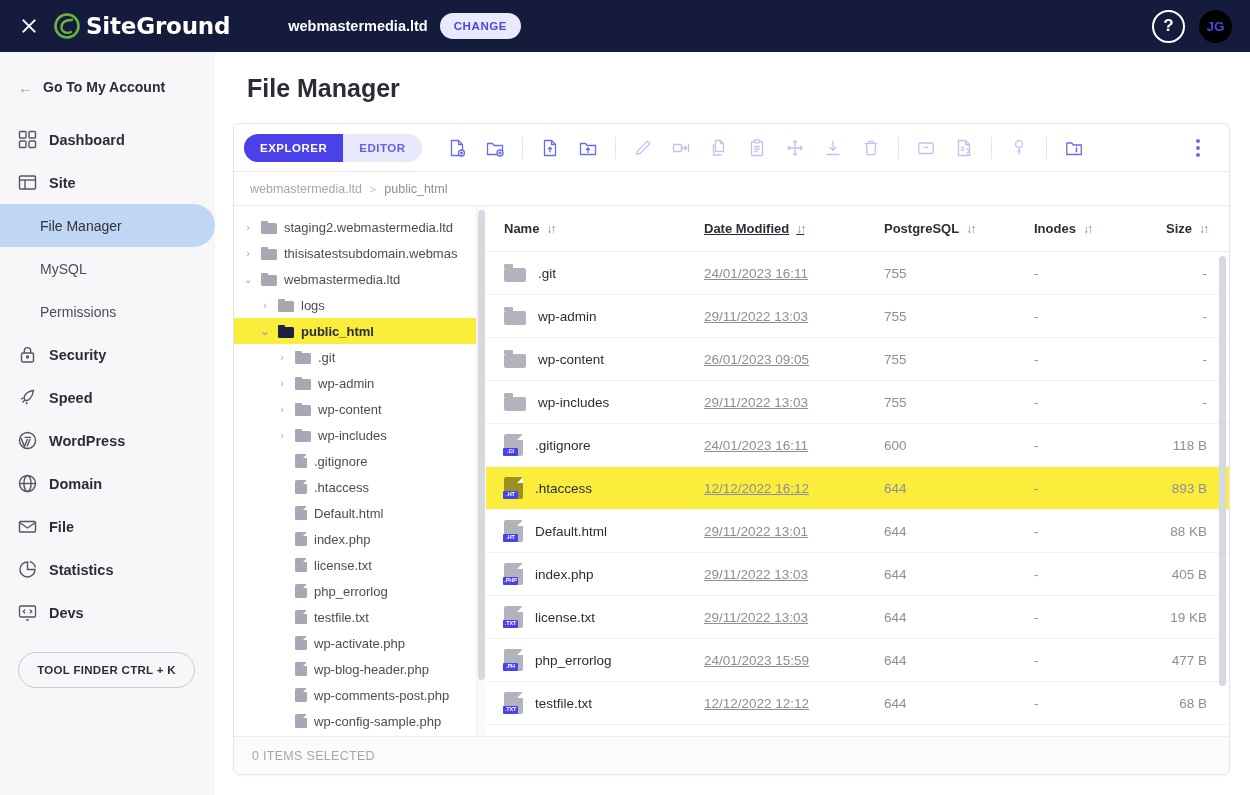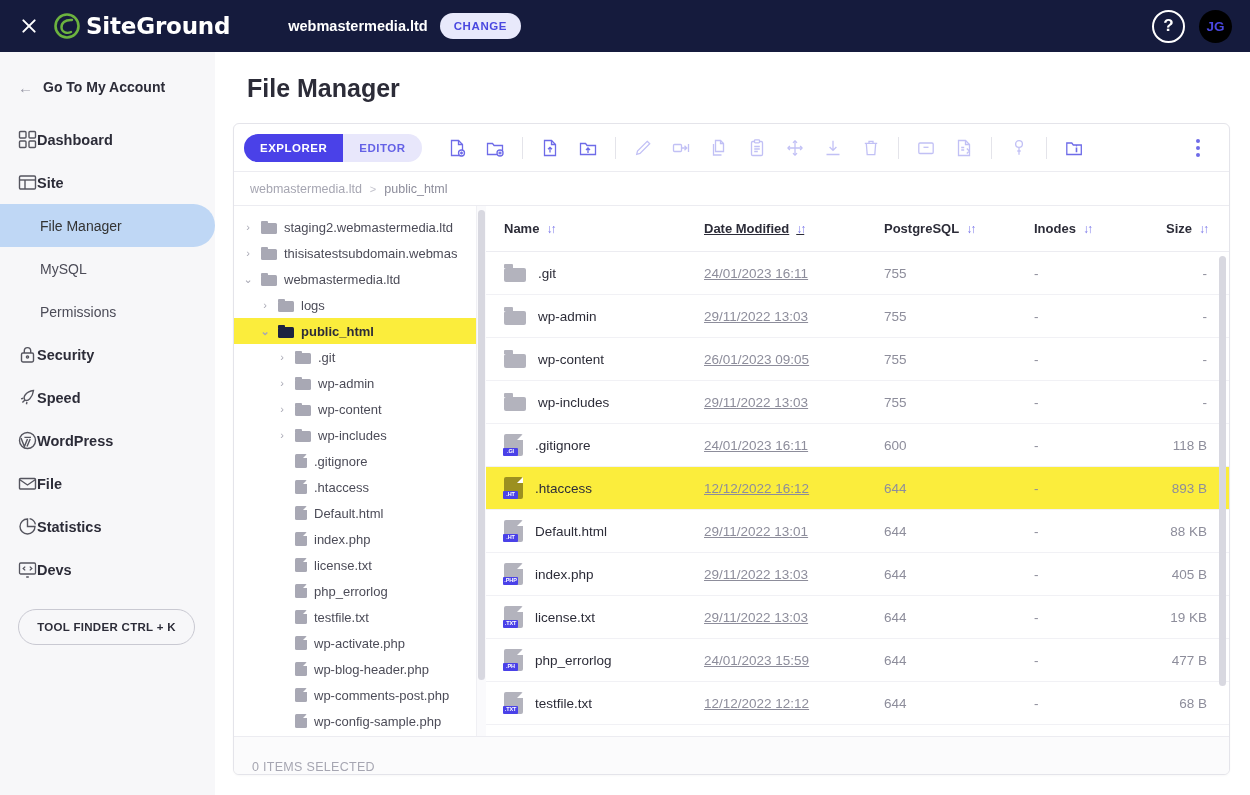--- a/index.html
+++ b/index.html
@@ -60,21 +60,21 @@
     padding-top: 18px; position: relative; overflow: hidden;
   }
   .go-back {
     display: flex; align-items: center; gap: 10px;
     padding: 0 0 0 18px; height: 34px; cursor: pointer;
   }
   .go-back .arrow { color: #9a9aa8; font-size: 15px; line-height: 1; }
   .go-back .lbl { font-size: 14px; font-weight: 700; color: #2c2c38; }
   .nav-group { margin-top: 14px; }
   .nav-item {
-    display: flex; align-items: center; 
+    display: flex; align-items: center; gap: 12px;
     height: 43px; padding-left: 18px; cursor: pointer;
     font-size: 14.5px; font-weight: 700; color: #2c2c38;
   }
   .nav-icon { width: 19px; height: 19px; flex: 0 0 19px; color: #55555f; }
   .nav-icon svg { display: block; width: 19px; height: 19px; }
   .subitem {
     height: 43px; display: flex; align-items: center;
     padding-left: 40px; font-size: 14px; color: #4c4c58; cursor: pointer;
     font-weight: 400; border-radius: 0 22px 22px 0; margin-right: 0;
   }
@@ -228,21 +228,21 @@
     line-height: 7px; height: 8px; text-align: center; border-radius: 1px;
     overflow: hidden; letter-spacing: -0.1px;
   }
   .tbl-thumb {
     position: absolute; right: 3px; top: 50px; width: 7px; height: 430px;
     background: #d8d8e0; border-radius: 4px;
   }
 
   
   .statusbar {
-    height: 38px; flex: 0 0 38px; display: flex; align-items: flex-end;
+    height: 38px; flex: 0 0 38px; display: flex; align-items: center;
     padding-left: 18px; background: #fbfbfc; border-top: 1px solid #ececf1;
     font-size: 12.5px; letter-spacing: 0.3px; color: #a6a6b2;
   }
 </style>
 </head>
 <body>
 
 <div id="app">
 
   <div class="topbar">
@@ -331,20 +331,30 @@
         <div class="nav-item">
           <span class="nav-icon">
             <svg viewBox="0 0 19 19" fill="none" stroke="currentColor" stroke-width="1.4">
               <circle cx="9.5" cy="9.5" r="8"></circle>
               <path d="M3 7l3.4 8.6L9.5 8M9 15.6L12.2 8M6.4 6.4h6.6"></path>
             </svg>
           </span>
           <span>WordPress</span>
         </div>
 
+        <div class="nav-item">
+          <span class="nav-icon">
+            <svg viewBox="0 0 19 19" fill="none" stroke="currentColor" stroke-width="1.4">
+              <circle cx="9.5" cy="9.5" r="8"></circle>
+                <ellipse cx="9.5" cy="9.5" rx="3.6" ry="8"></ellipse>
+              <line x1="1.5" y1="9.5" x2="17.5" y2="9.5"></line>
+            </svg>
+          </span>
+          <span>Domain</span>
+        </div>
 
         <div class="nav-item">
           <span class="nav-icon">
             <svg viewBox="0 0 19 19" fill="none" stroke="currentColor" stroke-width="1.4">
               <rect x="1.5" y="4.5" width="16" height="10.5" rx="1"></rect>
                 <path d="M1.5 5.5l8 5.5 8-5.5"></path>
             </svg>
           </span>
           <span>File</span>
         </div>

